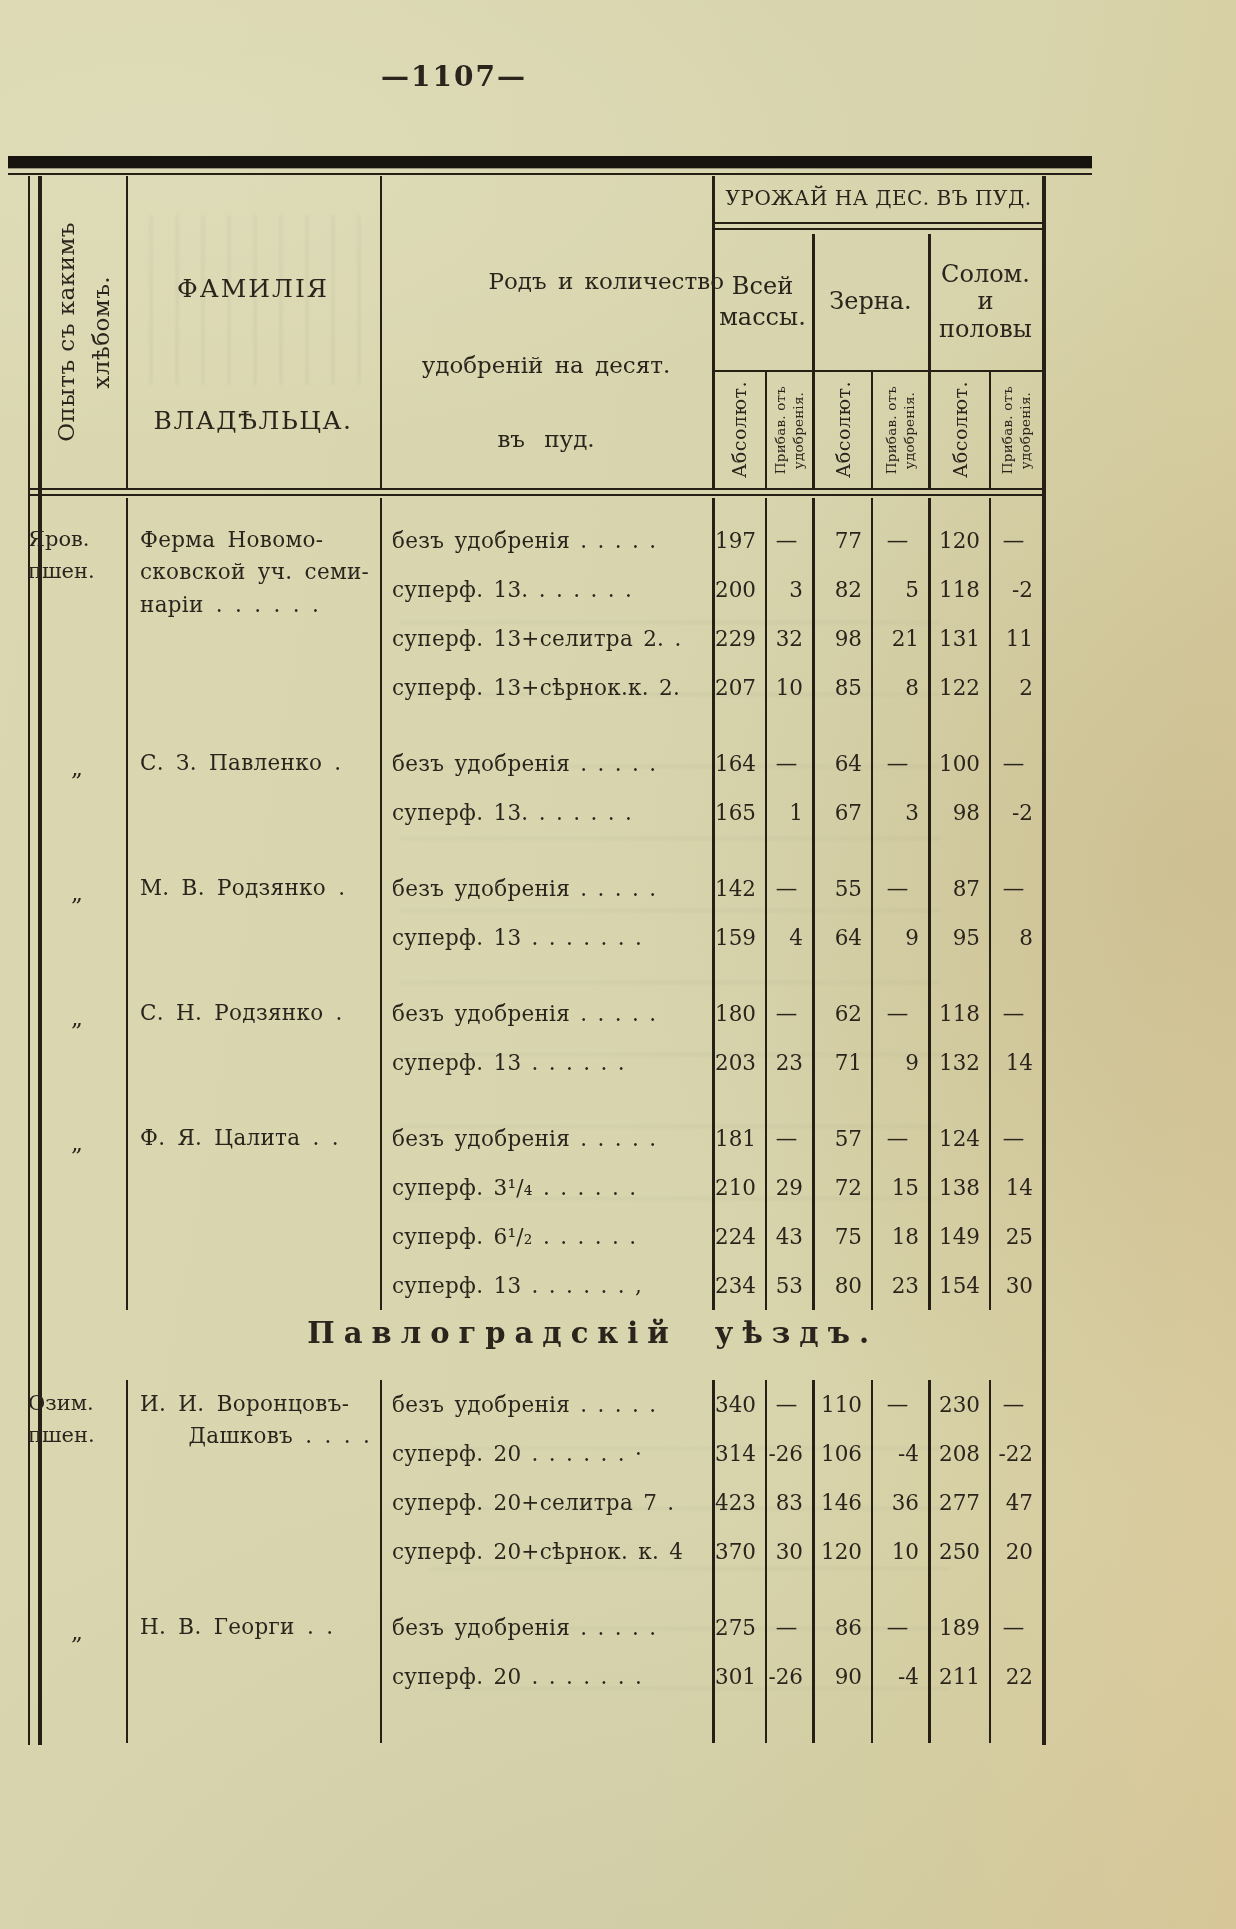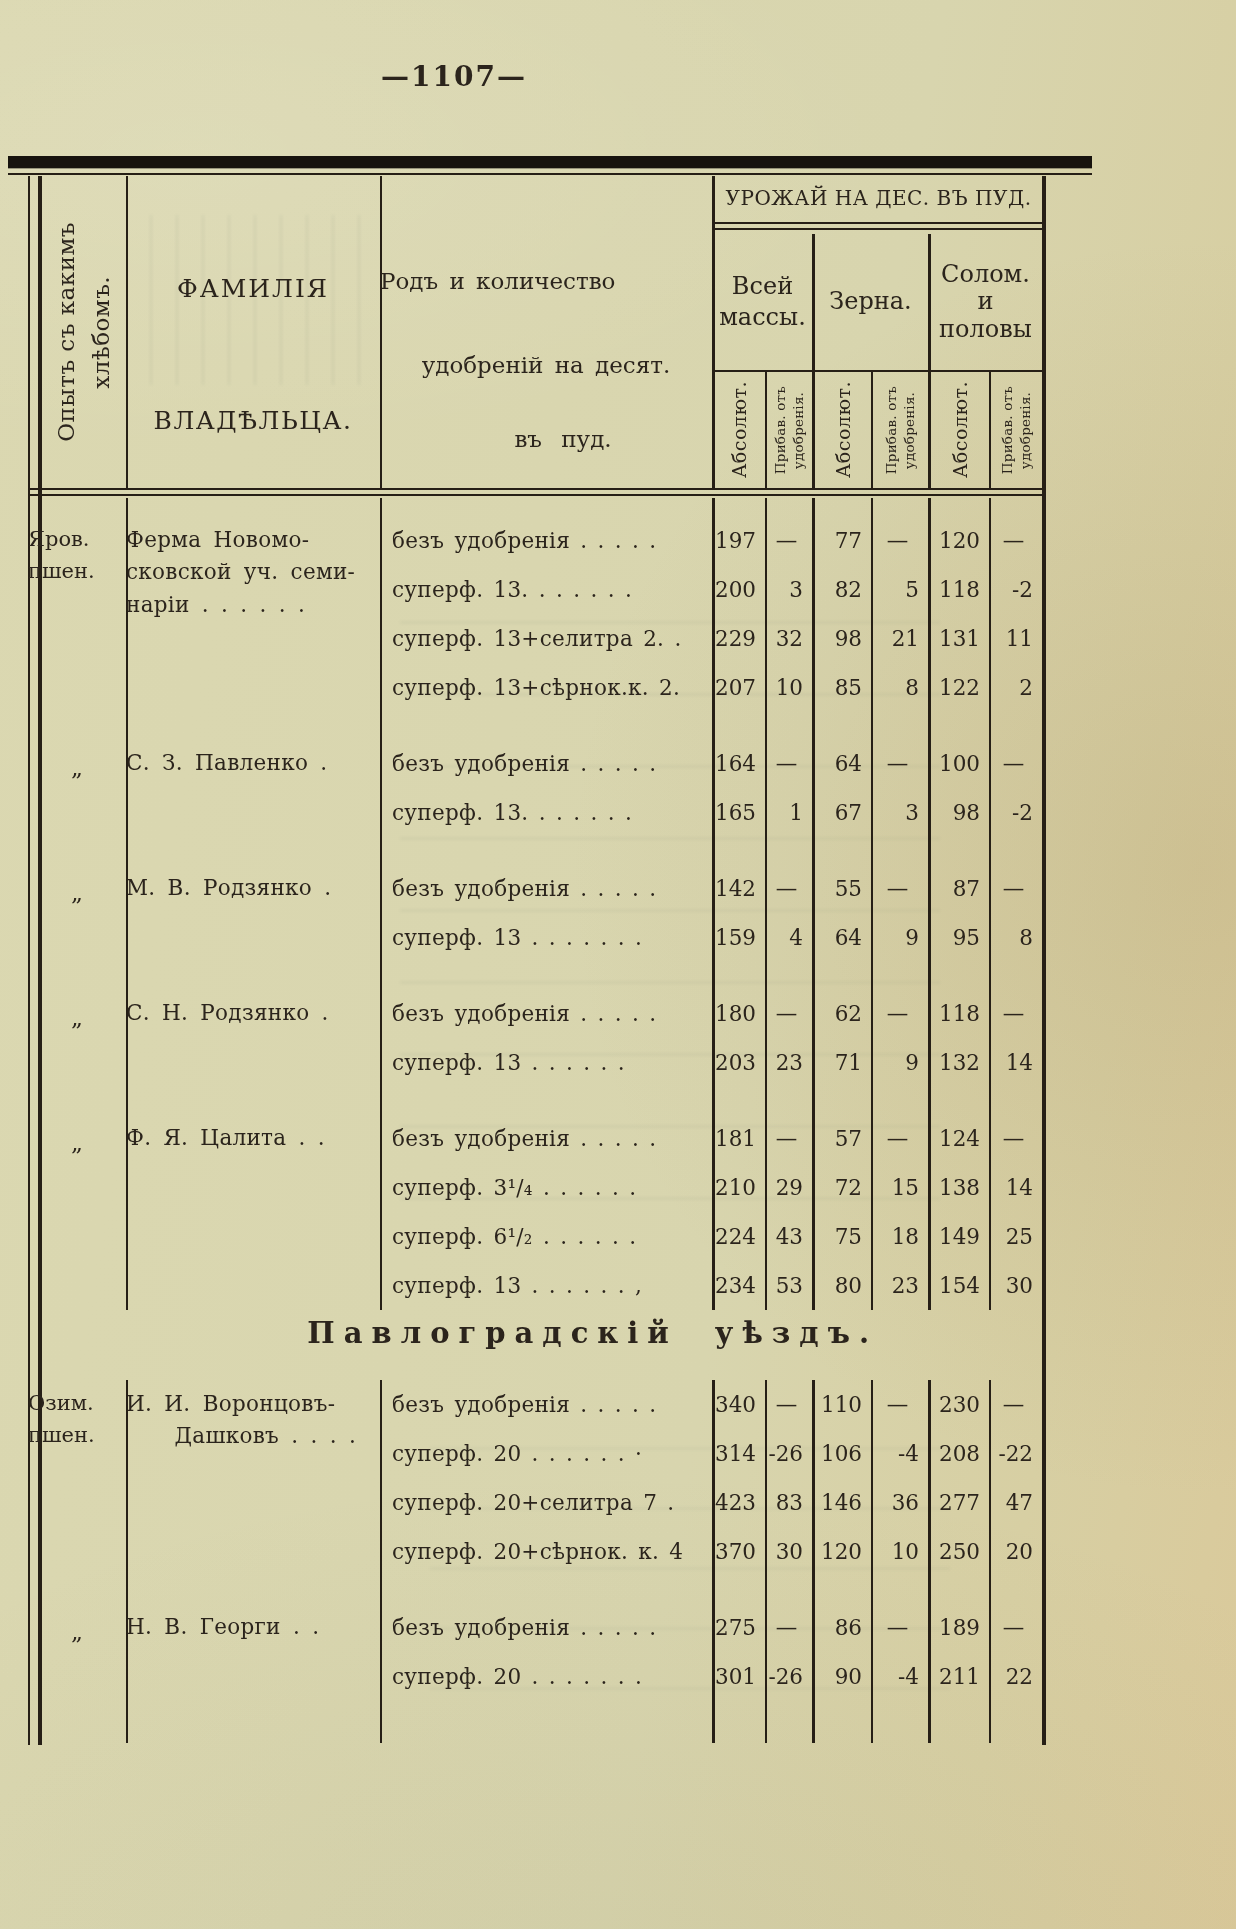--- a/index.html
+++ b/index.html
@@ -79,42 +79,42 @@
 
   .exp-cell{position:absolute;left:12px;top:0;width:86px;height:312px;
     display:flex;align-items:center;justify-content:center;}
   .exp-cell .vtext{font-size:23px;line-height:1.5;letter-spacing:.5px;}
 
   .fam-cell{position:absolute;left:98px;top:0;width:254px;height:312px;}
   .fam1{position:absolute;top:98px;left:0;width:100%;text-align:center;font-size:25px;letter-spacing:2px;}
   .fam2{position:absolute;top:230px;left:0;width:100%;text-align:center;font-size:25px;letter-spacing:1.5px;}
 
   .rod-cell{position:absolute;left:352px;top:0;width:332px;height:312px;font-size:23px;}
-  .rod1{position:absolute;top:92px;left:0;width:100%;text-align:left;word-spacing:4px;}
+  .rod1{position:absolute;top:92px;left:0;width:100%;text-align:right;word-spacing:4px;padding-left:12px;}
   .rod2{position:absolute;top:176px;left:0;width:100%;text-align:center;word-spacing:4px;}
-  .rod3{position:absolute;top:250px;left:17px;width:100%;text-align:center;word-spacing:12px;}
+  .rod3{position:absolute;top:250px;left:0;width:100%;text-align:center;word-spacing:12px;}
 
   .head-bottom{position:absolute;left:0;top:312px;width:1017px;height:8px;
     border-top:2px solid var(--rule);border-bottom:2px solid var(--rule);box-sizing:border-box;}
 
   
   .tbody{position:absolute;left:0;top:322px;width:1017px;}
   .tsection{position:relative;}
   .tsection .col-rule{position:absolute;top:0;bottom:0;background:var(--rule);}
   .tsection[data-section="0"]{padding-top:18px;}
   .tsection[data-section="1"]{padding-bottom:42px;}
 
   .t-group{position:relative;}
   .t-group + .t-group{margin-top:27px;}
   .tsection[data-section="1"] .t-group:first-child{margin-top:0;}
 
   .crop-cell{position:absolute;left:0;top:8px;width:98px;padding-left:0;box-sizing:border-box;
     white-space:pre-line;font-size:21px;line-height:1.5;}
   .crop-cell.ditto{padding-left:0;text-align:center;font-size:23px;top:12px;}
-  .owner-cell{position:absolute;left:98px;top:8px;width:254px;box-sizing:border-box;
+  .owner-cell{position:absolute;left:98px;top:8px;width:254px;padding-left:14px;box-sizing:border-box;
     white-space:pre-wrap;font-size:21.5px;line-height:1.5;word-spacing:5px;letter-spacing:.3px;}
 
   .t-row{display:grid;grid-template-columns:332px 53px 47px 59px 57px 61px 53px;
     margin-left:352px;height:49px;align-items:center;font-size:21.5px;}
   .treatment-cell{padding-left:12px;letter-spacing:.3px;word-spacing:3px;white-space:nowrap;overflow:hidden;}
   .value-cell{text-align:right;padding-right:9px;font-size:21.5px;}
   .value-cell.dash{text-align:center;padding-right:4px;}
 
   .section-heading{width:850px;text-align:right;font-size:29px;font-weight:bold;
     letter-spacing:9px;word-spacing:18px;margin:6px 0 30px 0;white-space:nowrap;}

